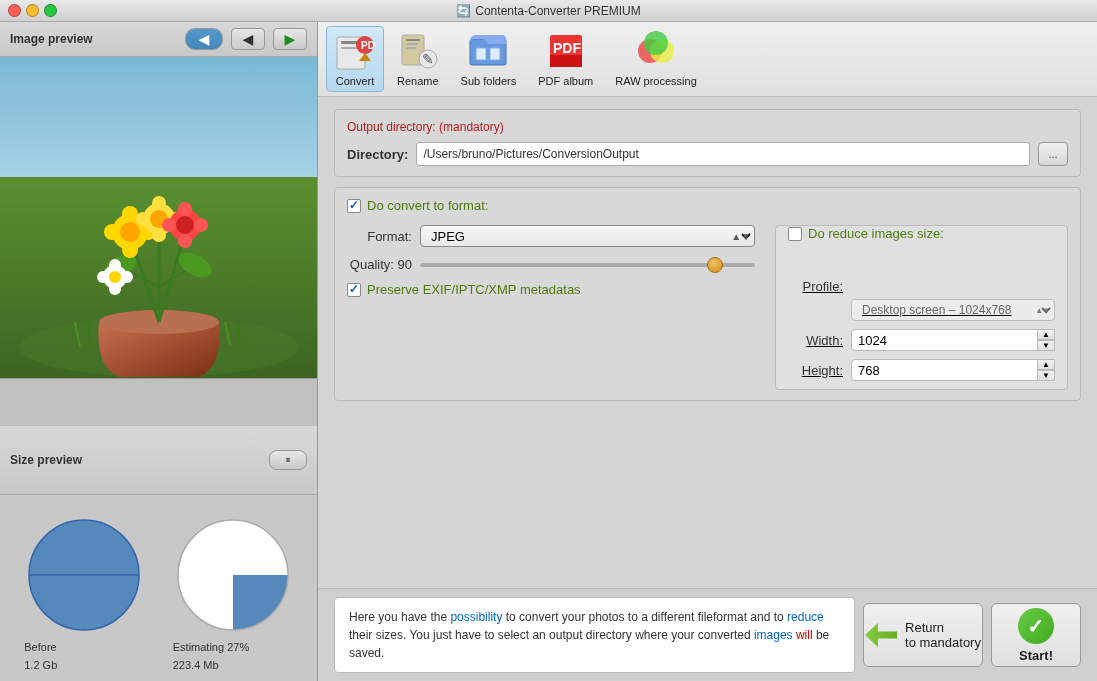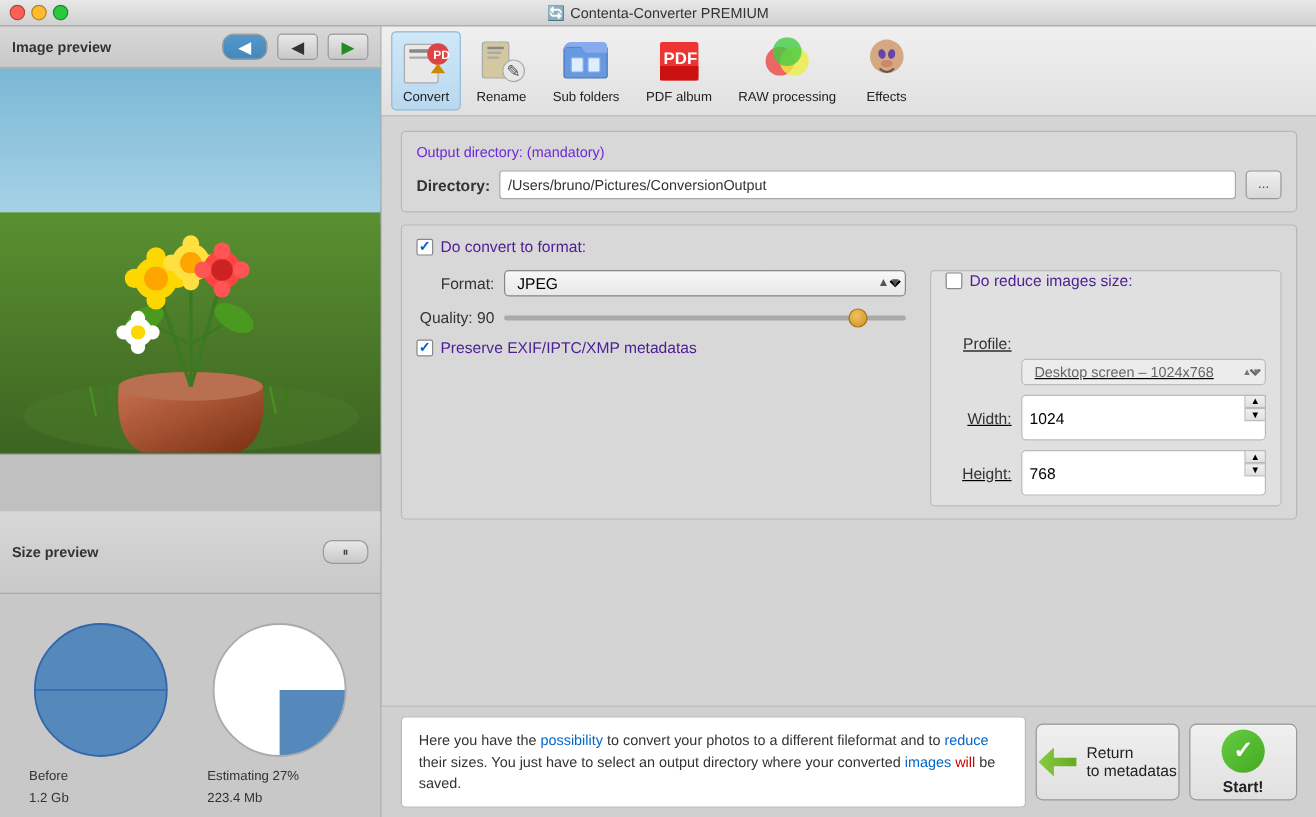--- a/index.html
+++ b/index.html
@@ -206,21 +206,21 @@
 
     
     .section-box {
       background: #d8d8d8;
       border: 1px solid #b8b8b8;
       border-radius: 4px;
       padding: 10px 12px;
     }
     .section-title {
       font-size: 12px;
-      color: #6d28d9;
+      color: #b91c1c;
       margin-bottom: 8px;
     }
     .dir-row {
       display: flex;
       align-items: center;
       gap: 8px;
     }
     .dir-label {
       font-size: 13px;
       font-weight: bold;
@@ -278,21 +278,21 @@
       content: '✓';
       position: absolute;
       top: -2px;
       left: 1px;
       font-size: 12px;
       color: #0066cc;
       font-weight: bold;
     }
     .checkbox-label {
       font-size: 13px;
-      color: #4c1d95;
+      color: #4d7c0f;
     }
 
     .convert-inner {
       display: flex;
       gap: 20px;
     }
     .convert-left {
       flex: 1;
     }
 
@@ -404,21 +404,21 @@
       font-size: 12px;
       padding: 0 20px 0 6px;
       color: #666;
     }
     .dim-input-wrapper {
       flex: 1;
       position: relative;
     }
     .dim-input {
       width: 100%;
-      height: 38px;
+      height: 22px;
       border: 1px solid #bbb;
       border-radius: 4px;
       background: white;
       padding: 0 20px 0 6px;
       font-size: 13px;
     }
     .stepper-btns {
       position: absolute;
       right: 0;
       top: 0;
@@ -735,32 +735,20 @@
         <div class="toolbar-icon">
           <svg width="40" height="40" viewBox="0 0 40 40">
             <circle cx="14" cy="20" r="12" fill="#ee4444" opacity="0.8"></circle>
             <circle cx="26" cy="20" r="12" fill="#eeee44" opacity="0.8"></circle>
             <circle cx="20" cy="12" r="12" fill="#44cc44" opacity="0.8"></circle>
           </svg>
         </div>
         <span class="toolbar-label">RAW processing</span>
       </div>
 
-      <div class="toolbar-item">
-        <div class="toolbar-icon">
-          <svg width="40" height="40" viewBox="0 0 40 40">
-            <circle cx="20" cy="16" r="14" fill="#d4a880"></circle>
-            <ellipse cx="16" cy="14" rx="3" ry="4" fill="#6644aa" transform="rotate(-10,16,14)"></ellipse>
-            <ellipse cx="24" cy="14" rx="3" ry="4" fill="#6644aa" transform="rotate(10,24,14)"></ellipse>
-            <ellipse cx="20" cy="22" rx="5" ry="3" fill="#cc8866"></ellipse>
-            <path d="M14 26 Q20 32 26 26" stroke="#555" stroke-width="1.5" fill="none"></path>
-          </svg>
-        </div>
-        <span class="toolbar-label">Effects</span>
-      </div>
     </div>
 
     <div class="content-area">
 
       <div class="section-box">
         <div class="section-title">Output directory: (mandatory)</div>
         <div class="dir-row">
           <span class="dir-label">Directory:</span>
           <input type="text" class="dir-input" value="/Users/bruno/Pictures/ConversionOutput" style="">
           <div class="browse-btn">
@@ -847,21 +835,21 @@
       <div class="info-box">
         <span>
           Here you have the <span class="highlight-blue">possibility</span> to convert your photos to a different fileformat and to <span class="highlight-blue">reduce</span> their sizes. You just have to select an output directory where your converted <span class="highlight-blue">images</span> <span class="highlight-red">will</span> be saved.
         </span>
       </div>
       <div class="action-buttons">
         <div class="return-btn">
           <div class="arrow-left-icon"></div>
           <div>
             <div>Return</div>
-            <div>to metadatas</div>
+            <div>to mandatory</div>
           </div>
         </div>
         <div class="start-btn">
           <div class="checkmark-icon">✓</div>
           <span>Start!</span>
         </div>
       </div>
     </div>
 
   </div>

